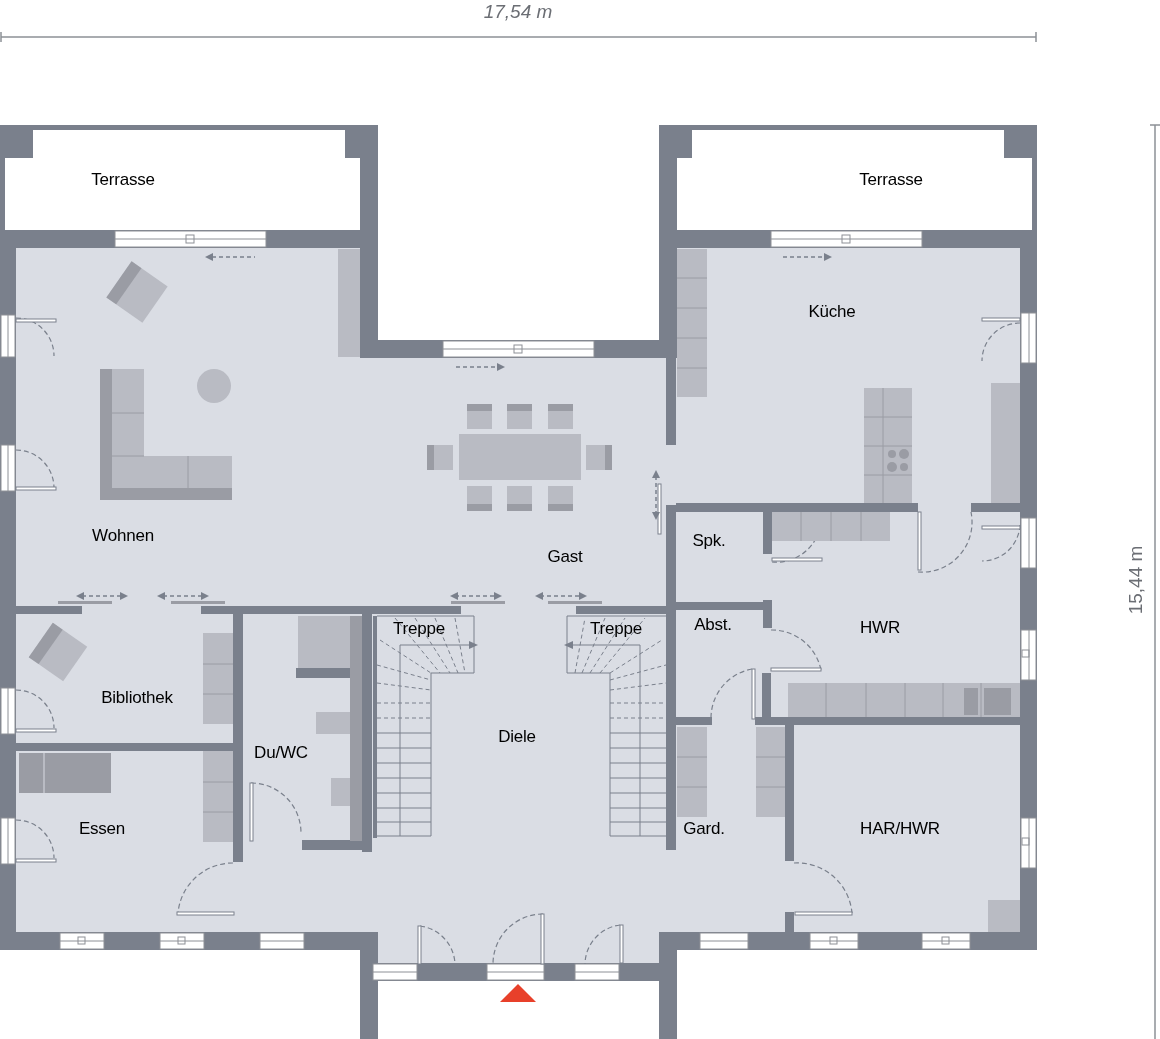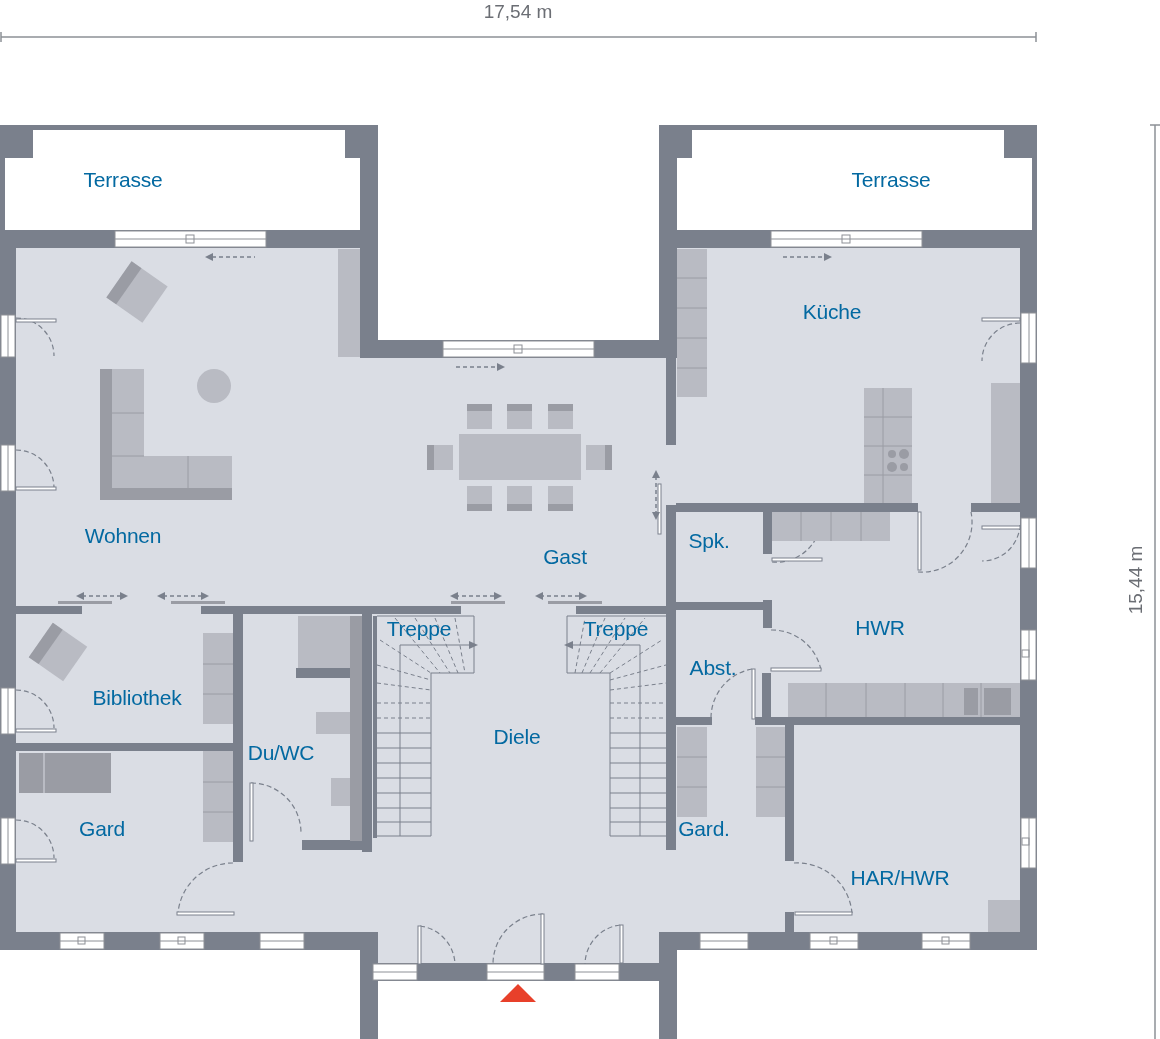--- a/index.html
+++ b/index.html
@@ -1,22 +1,22 @@
 <!DOCTYPE html>
 <html><head>
 <meta charset="utf-8">
 <style>
   html, body { margin: 0; padding: 0; background: #ffffff; }
   body { width: 1160px; height: 1039px; position: relative; overflow: hidden;
          font-family: "Liberation Sans", "DejaVu Sans", sans-serif; }
   svg { position: absolute; left: 0; top: 0; }
-  .lbl { position: absolute; color: #0369a1; font-size: 21px; white-space: nowrap;
+  .lbl { position: absolute; color: #000000; font-size: 17px; white-space: nowrap;
          transform: translate(-50%, -50%); letter-spacing: -0.2px; }
   .dim { position: absolute; color: #6b6e74; font-size: 19px; white-space: nowrap; }
-  .dim-h { left: 518px; top: 12px; transform: translate(-50%, -50%); }
+  .dim-h { left: 518px; top: 12px; transform: translate(-50%, -50%); font-style: italic; }
   .dim-v { left: 1136px; top: 580px; transform: translate(-50%, -50%) rotate(-90deg); }
 </style>
 </head>
 <body>
 
 <svg width="1160" height="1039" viewBox="0 0 1160 1039" xmlns="http://www.w3.org/2000/svg">
 
   <g stroke="#8d9096" stroke-width="1.5" fill="none">
     <line x1="1" y1="37" x2="1036" y2="37"></line>
     <line x1="1" y1="32" x2="1" y2="42"></line>
@@ -403,19 +403,19 @@
 
 <div class="lbl" style="left:123px;top:180px">Terrasse</div>
 <div class="lbl" style="left:891px;top:180px">Terrasse</div>
 <div class="lbl" style="left:832px;top:312px">Küche</div>
 <div class="lbl" style="left:123px;top:536px">Wohnen</div>
 <div class="lbl" style="left:565px;top:557px">Gast</div>
 <div class="lbl" style="left:709px;top:541px">Spk.</div>
 <div class="lbl" style="left:880px;top:628px">HWR</div>
 <div class="lbl" style="left:419px;top:629px">Treppe</div>
 <div class="lbl" style="left:616px;top:629px">Treppe</div>
-<div class="lbl" style="left:713px;top:668px">Abst.</div>
+<div class="lbl" style="left:713px;top:625px">Abst.</div>
 <div class="lbl" style="left:137px;top:698px">Bibliothek</div>
 <div class="lbl" style="left:281px;top:753px">Du/WC</div>
 <div class="lbl" style="left:517px;top:737px">Diele</div>
-<div class="lbl" style="left:102px;top:829px">Gard</div>
+<div class="lbl" style="left:102px;top:829px">Essen</div>
 <div class="lbl" style="left:704px;top:829px">Gard.</div>
-<div class="lbl" style="left:900px;top:878px">HAR/HWR</div>
+<div class="lbl" style="left:900px;top:829px">HAR/HWR</div>
 
 </body></html>

